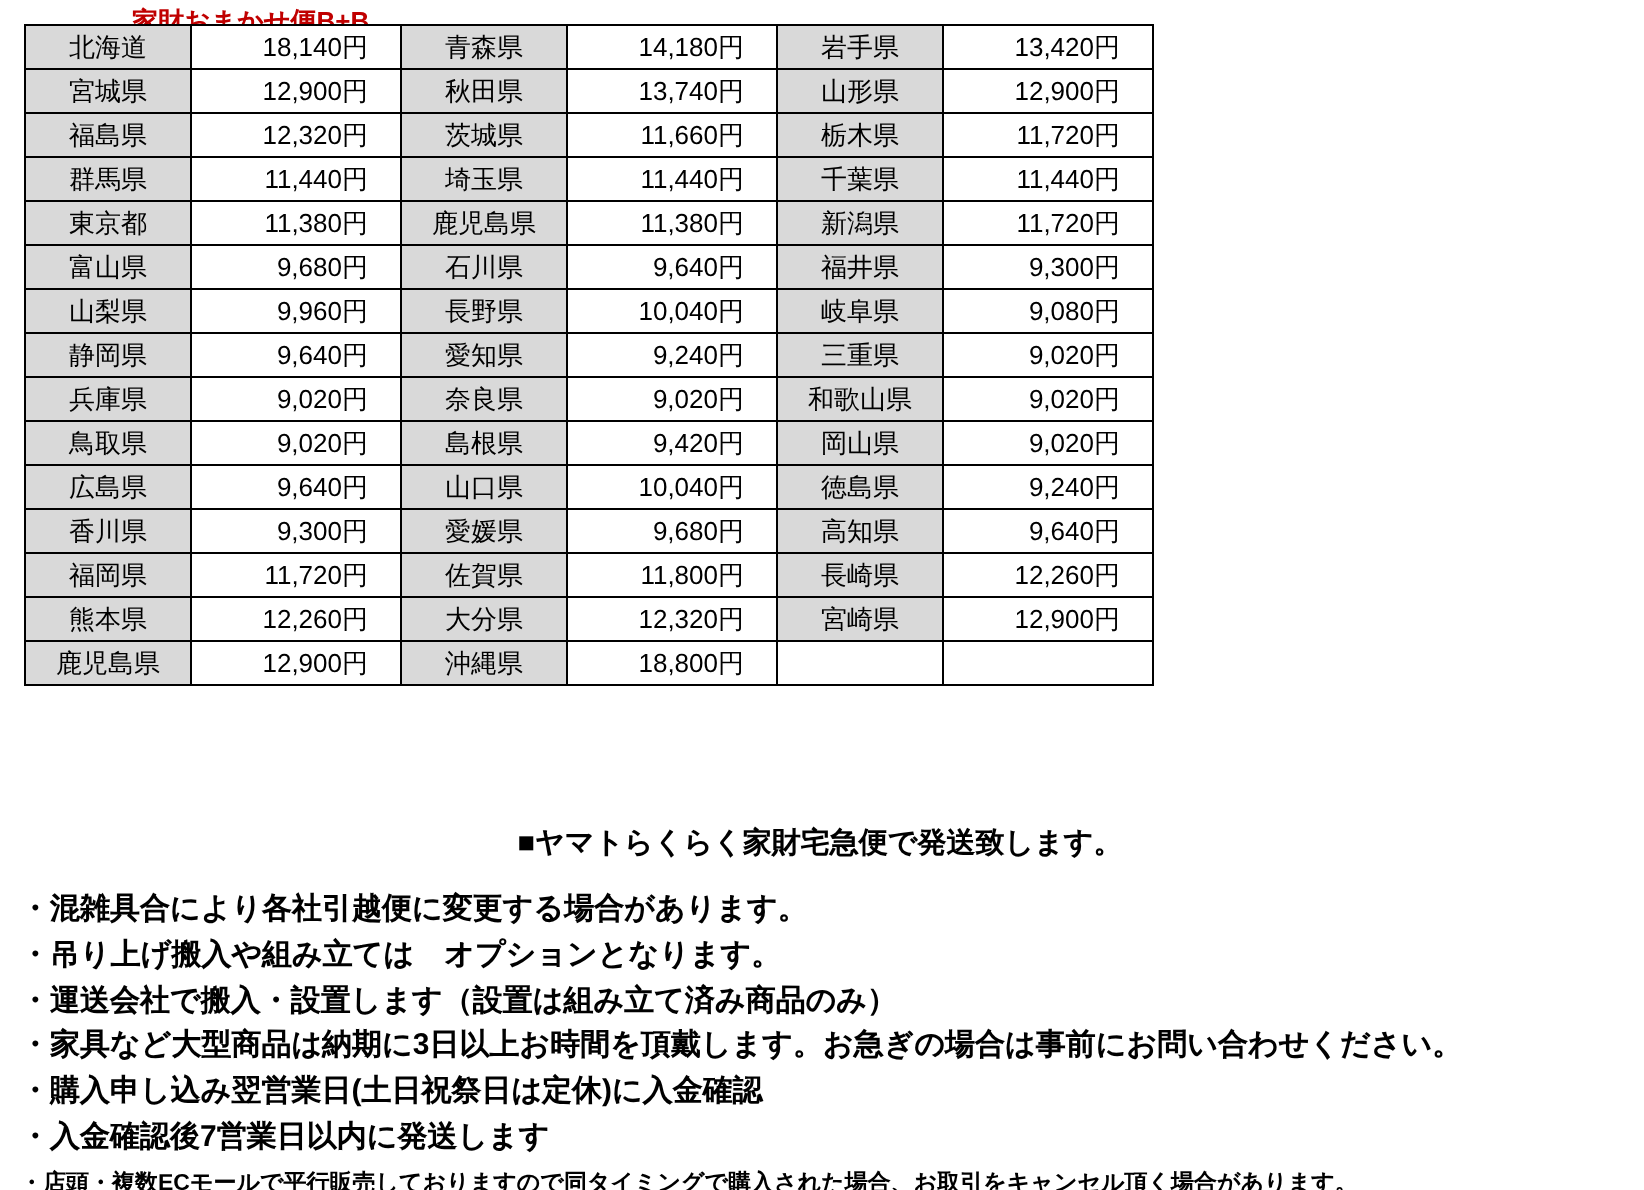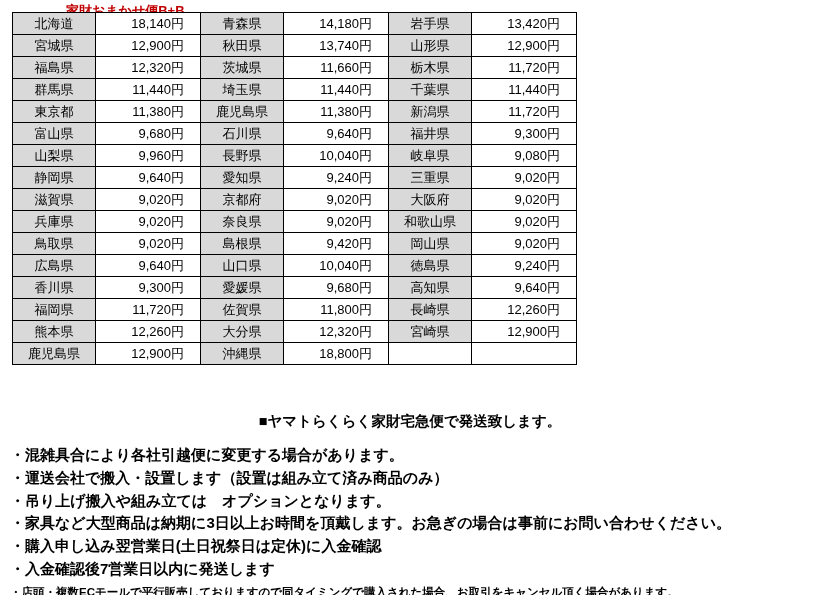--- a/index.html
+++ b/index.html
@@ -150,28 +150,20 @@
       </tr>
       <tr>
         <td class="pref">静岡県</td>
         <td class="price">9,640円</td>
         <td class="pref">愛知県</td>
         <td class="price">9,240円</td>
         <td class="pref">三重県</td>
         <td class="price">9,020円</td>
       </tr>
       <tr>
-        <td class="pref">滋賀県</td>
-        <td class="price">9,020円</td>
-        <td class="pref">京都府</td>
-        <td class="price">9,020円</td>
-        <td class="pref">大阪府</td>
-        <td class="price">9,020円</td>
-      </tr>
-      <tr>
         <td class="pref">兵庫県</td>
         <td class="price">9,020円</td>
         <td class="pref">奈良県</td>
         <td class="price">9,020円</td>
         <td class="pref">和歌山県</td>
         <td class="price">9,020円</td>
       </tr>
       <tr>
         <td class="pref">鳥取県</td>
         <td class="price">9,020円</td>
@@ -219,21 +211,21 @@
         <td class="price">18,800円</td>
         <td class="empty"></td>
         <td class="empty"></td>
       </tr>
     </tbody>
   </table>
 
   <div class="notes">
     <div class="head">■ヤマトらくらく家財宅急便で発送致します。</div>
     <div class="line">・混雑具合により各社引越便に変更する場合があります。</div>
+    <div class="line">・吊り上げ搬入や組み立ては　オプションとなります。</div>
     <div class="line">・運送会社で搬入・設置します（設置は組み立て済み商品のみ）</div>
-    <div class="line">・吊り上げ搬入や組み立ては　オプションとなります。</div>
     <div class="line">・家具など大型商品は納期に3日以上お時間を頂戴します。お急ぎの場合は事前にお問い合わせください。</div>
     <div class="line">・購入申し込み翌営業日(土日祝祭日は定休)に入金確認</div>
     <div class="line">・入金確認後7営業日以内に発送します</div>
     <div class="line small">・店頭・複数ECモールで平行販売しておりますので同タイミングで購入された場合、お取引をキャンセル頂く場合があります。</div>
   </div>
 
 </div>
 
 </body></html>

